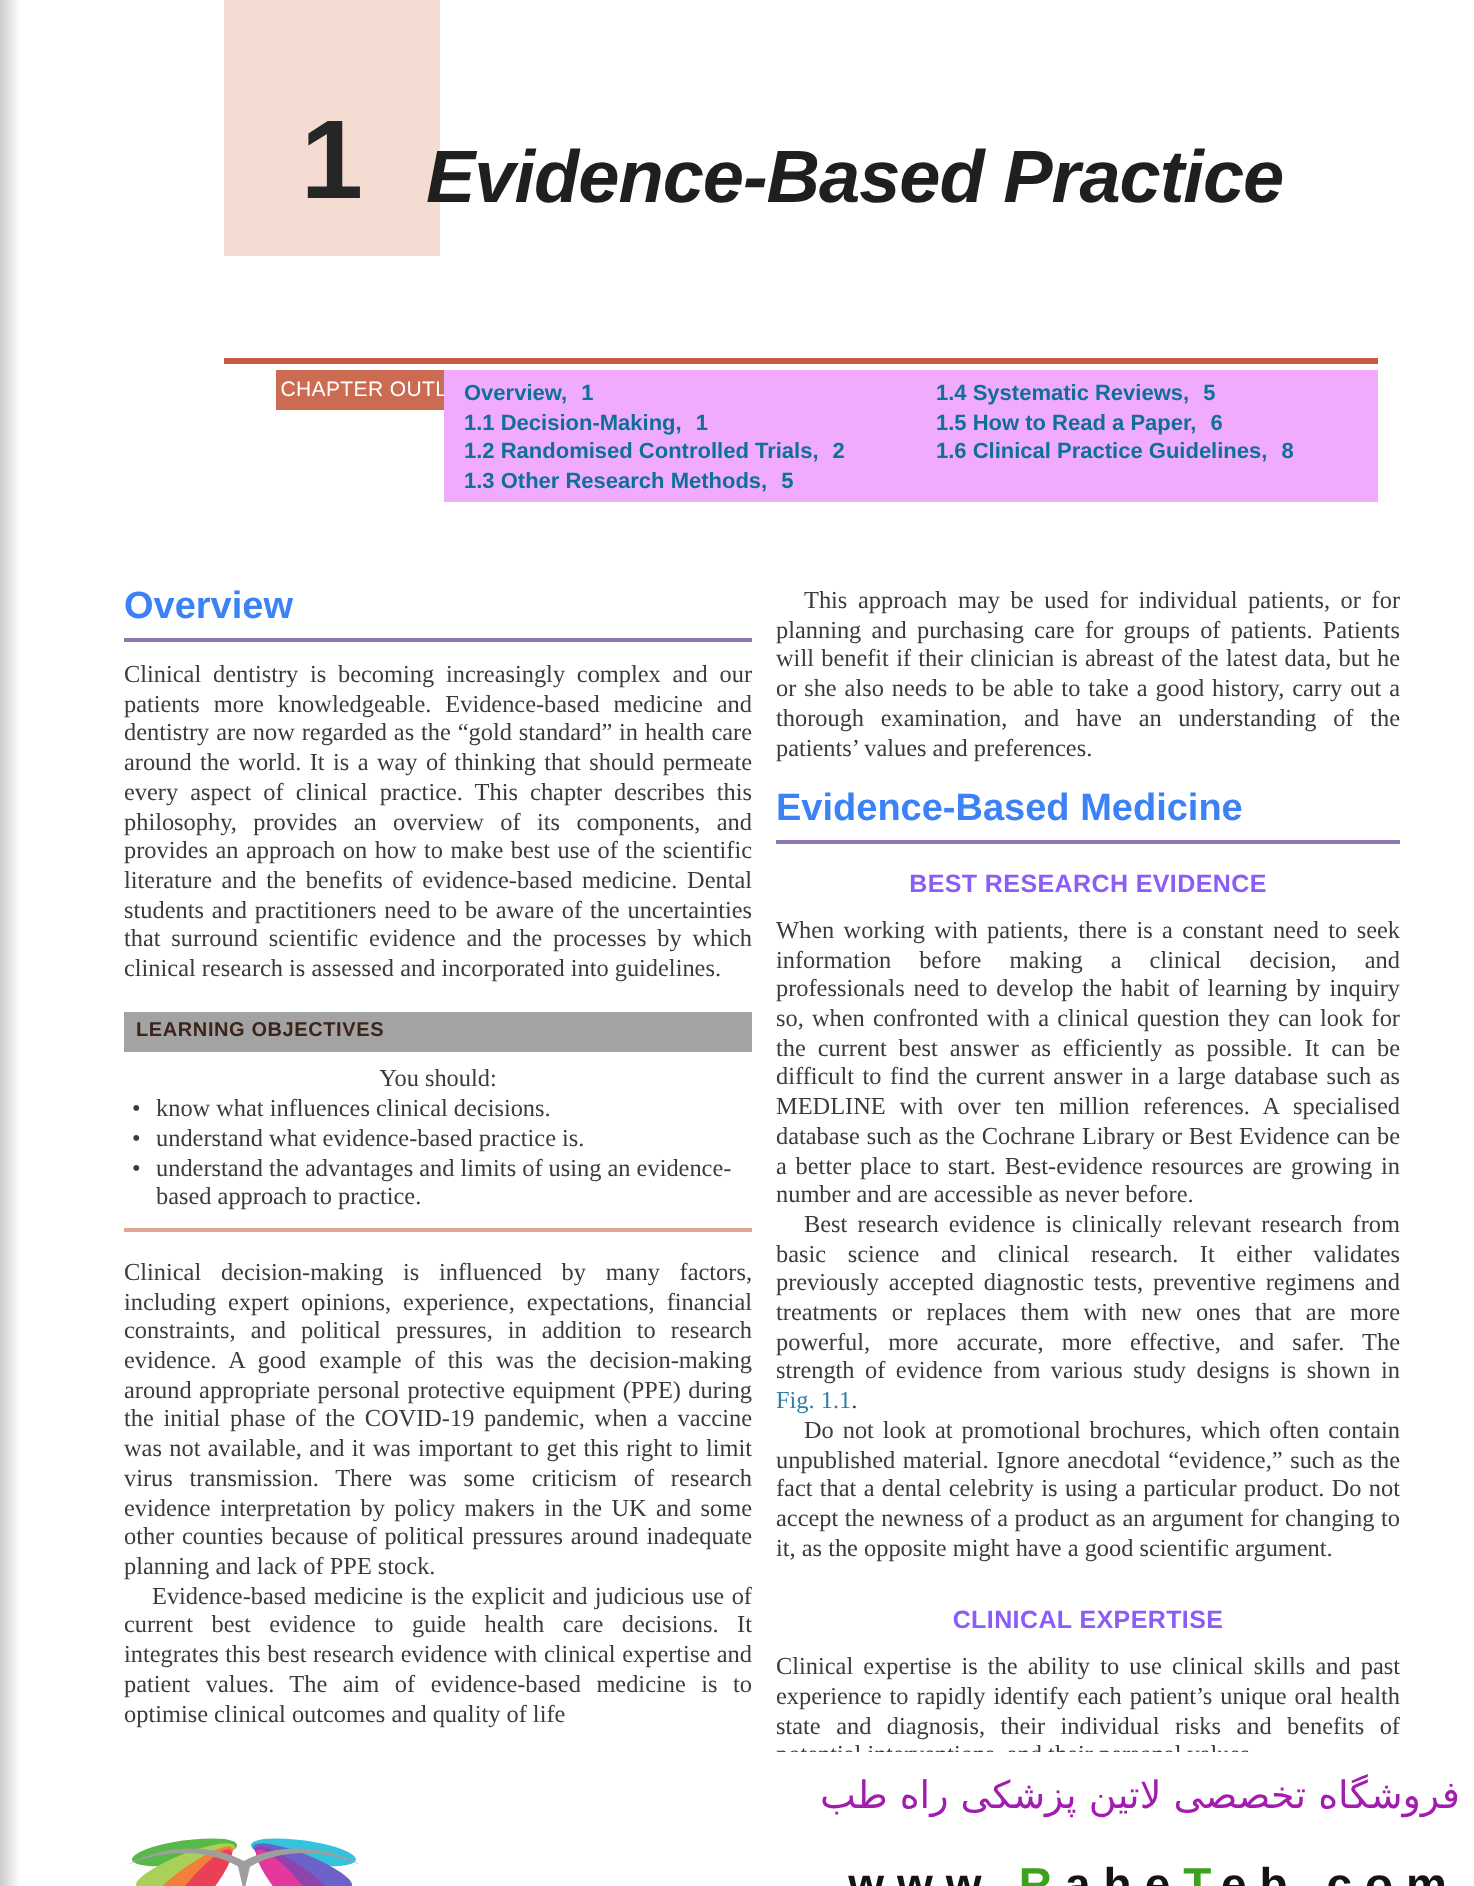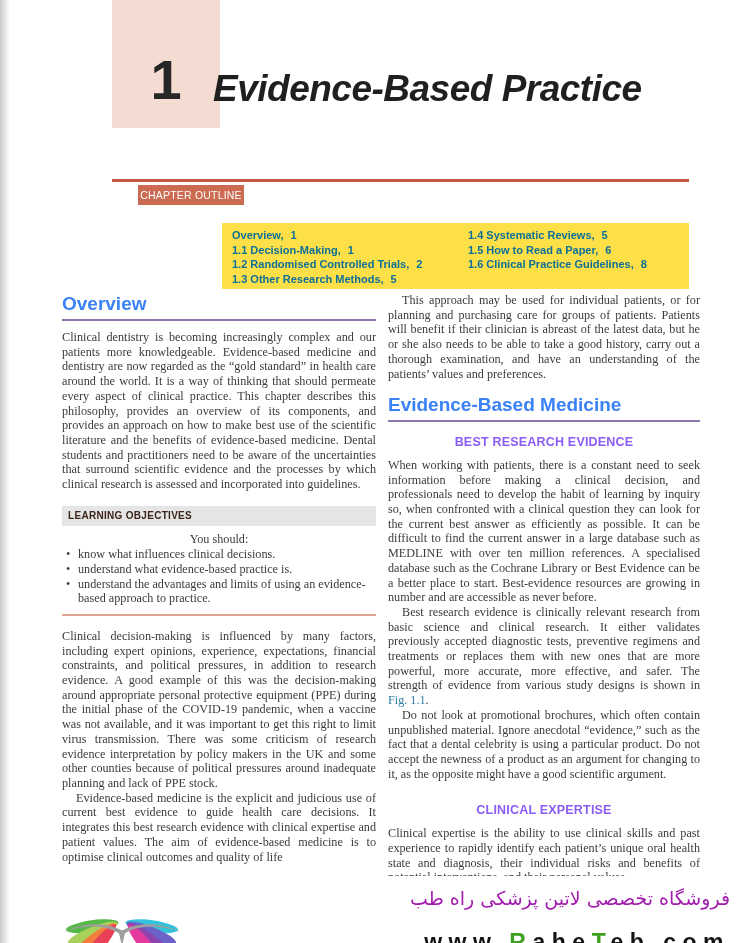--- a/index.html
+++ b/index.html
@@ -44,23 +44,23 @@
   }
   .outline-label{
     position:absolute;left:0;top:3px;width:106px;height:20px;
     background:#cb6b51;color:#ffffff;
     font-family:"Liberation Sans", sans-serif;
     font-weight:normal;font-size:10.5px;letter-spacing:.2px;
     display:flex;align-items:center;justify-content:center;margin-left:26px;
   }
   .outline-panel{
     position:absolute;left:110px;top:3px;width:467px;height:66px;
-    background:#fde047;
+    background:#f0abfc;
     display:flex;
-    padding:5px 0 0 0;box-sizing:border-box;margin-top:38px;
+    padding:5px 0 0 0;box-sizing:border-box;
   }
   .outline-col{
     list-style:none;margin:0;padding:0 0 0 10px;
     font-family:"Liberation Sans", sans-serif;
     font-weight:bold;font-size:11px;line-height:14.5px;
     color:#0e6f98;
   }
   .outline-col.right-col{padding-left:0;position:absolute;left:246px;top:5px;}
   .outline-col .pg{margin-left:7px;}
 
@@ -82,21 +82,21 @@
   }
   h2.sec.mt{margin-top:13px;}
   h3.sub{
     font-family:"Liberation Sans", sans-serif;
     font-size:12.5px;font-weight:bold;letter-spacing:.2px;
     color:#8b5cf6;margin:13px 0 8px 0;text-align:center;
   }
   h3.sub.ce{margin-top:22px;}
   .lo-box{margin-top:14px;border-bottom:2px solid #dfa794;padding-bottom:8px;}
   .lo-bar{
-    background:#e5e5e5;color:#3d241a;
+    background:#a3a3a3;color:#3d241a;
     font-family:"Liberation Sans", sans-serif;
     font-weight:bold;font-size:10px;letter-spacing:.3px;
     padding:3px 6px;margin-bottom:6px;
   }
   .lo-box p{margin:0;text-align:center;}
   .lo-box ul{list-style:none;margin:0;padding:0;text-align:left;}
   .lo-box li{padding-left:16px;position:relative;}
   .lo-box li::before{content:"•";position:absolute;left:4px;}
   .after-lo{margin-top:13px !important;}
   .figlink{color:#2e7ea8;text-decoration:none;cursor:pointer;}

